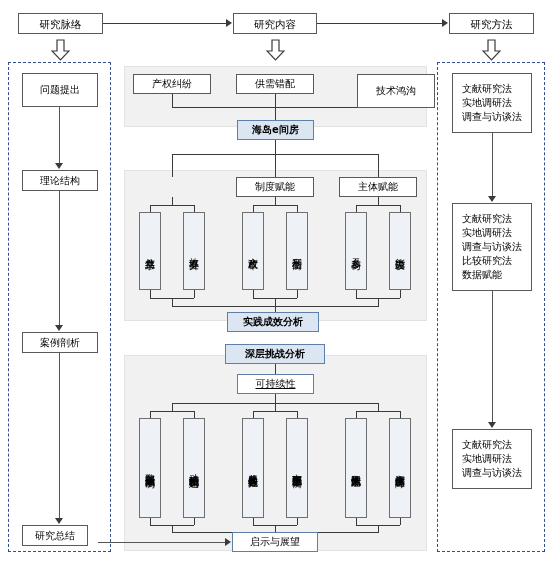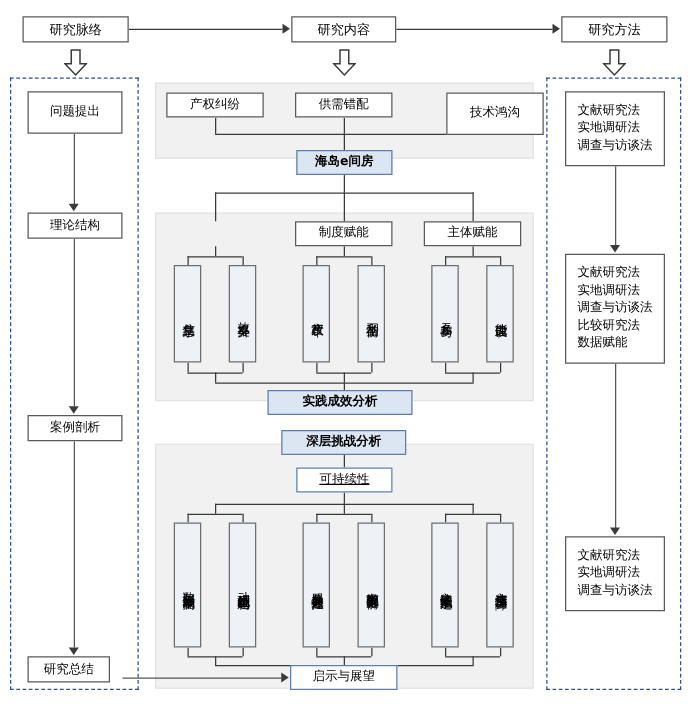--- a/index.html
+++ b/index.html
@@ -231,21 +231,21 @@
   <div class="ln lnv" style="left:275px;top:298px;height:8px;"></div>
 
   <div class="ln lnv" style="left:356px;top:290px;height:8px;"></div>
   <div class="ln lnv" style="left:400px;top:290px;height:8px;"></div>
   <div class="ln lnh" style="left:356px;top:298px;width:44px;"></div>
   <div class="ln lnv" style="left:378px;top:298px;height:8px;"></div>
 
   <div class="ln lnh" style="left:172px;top:306px;width:207px;"></div>
   <div class="ln lnv" style="left:275px;top:306px;height:6px;"></div>
 
-  <div class="node hl" style="left:214px;top:312px;width:116px;height:20px;">实践成效分析</div>
+  <div class="node hl" style="left:227px;top:312px;width:92px;height:20px;">实践成效分析</div>
 
   <div class="node hl" style="left:225px;top:344px;width:100px;height:20px;">深层挑战分析</div>
 
   <div class="ln lnv" style="left:275px;top:364px;height:10px;"></div>
 
   <div class="node bl" style="left:237px;top:374px;width:77px;height:20px;text-decoration:underline;">可持续性</div>
 
   <div class="ln lnv" style="left:275px;top:394px;height:9px;"></div>
   <div class="ln lnh" style="left:172px;top:403px;width:207px;"></div>
   <div class="ln lnv" style="left:172px;top:403px;height:8px;"></div>

